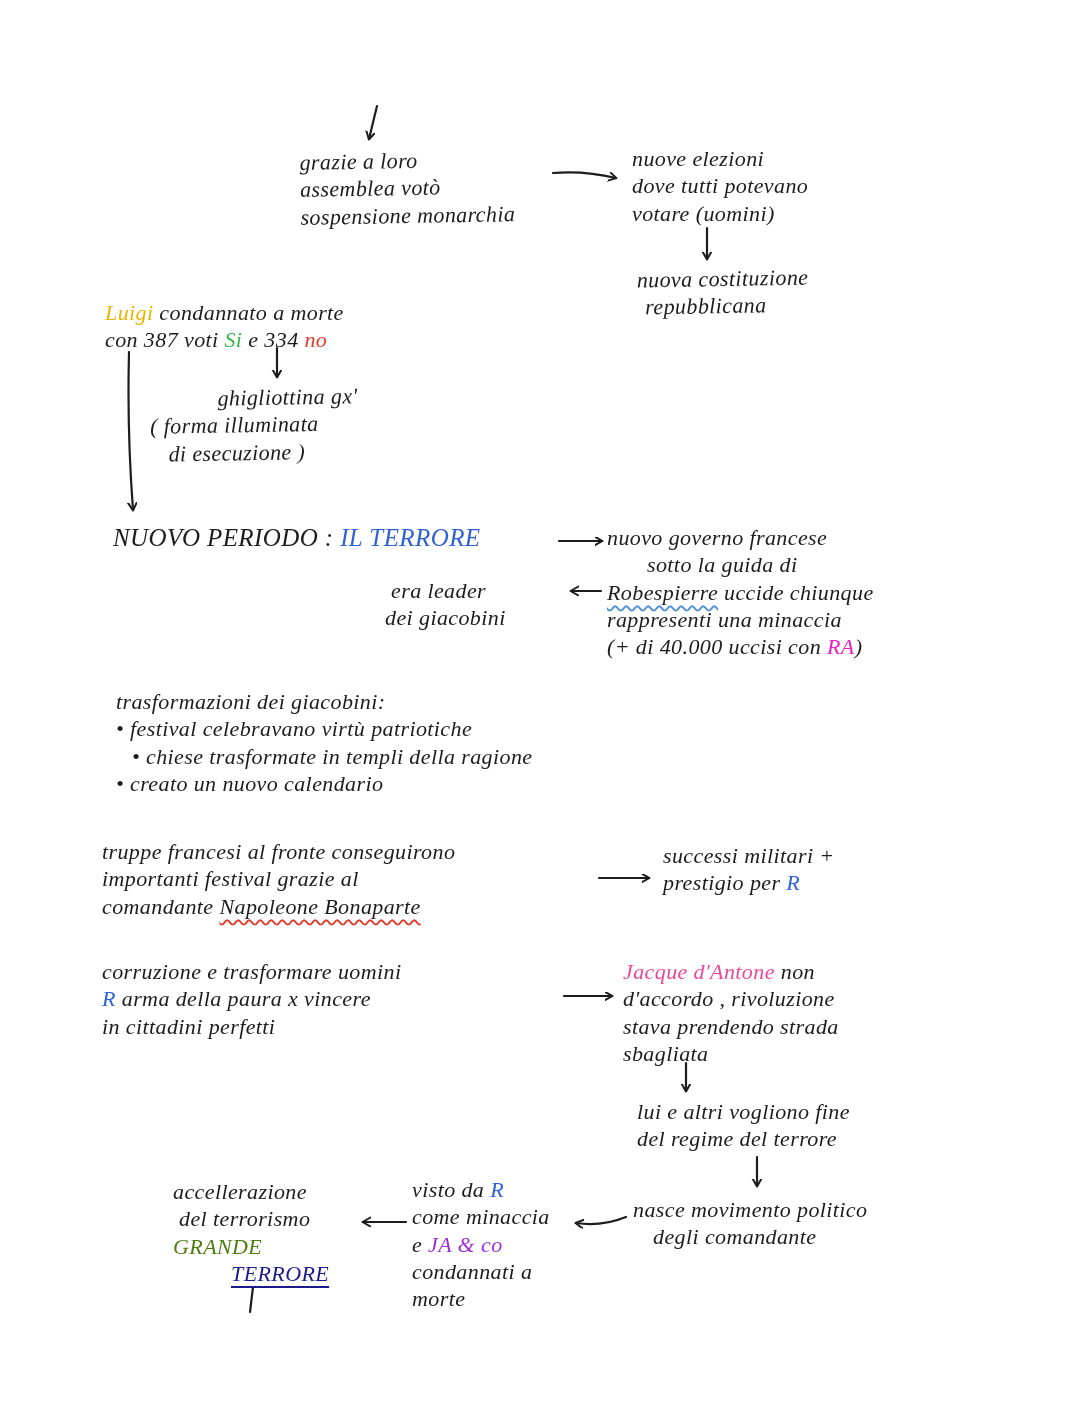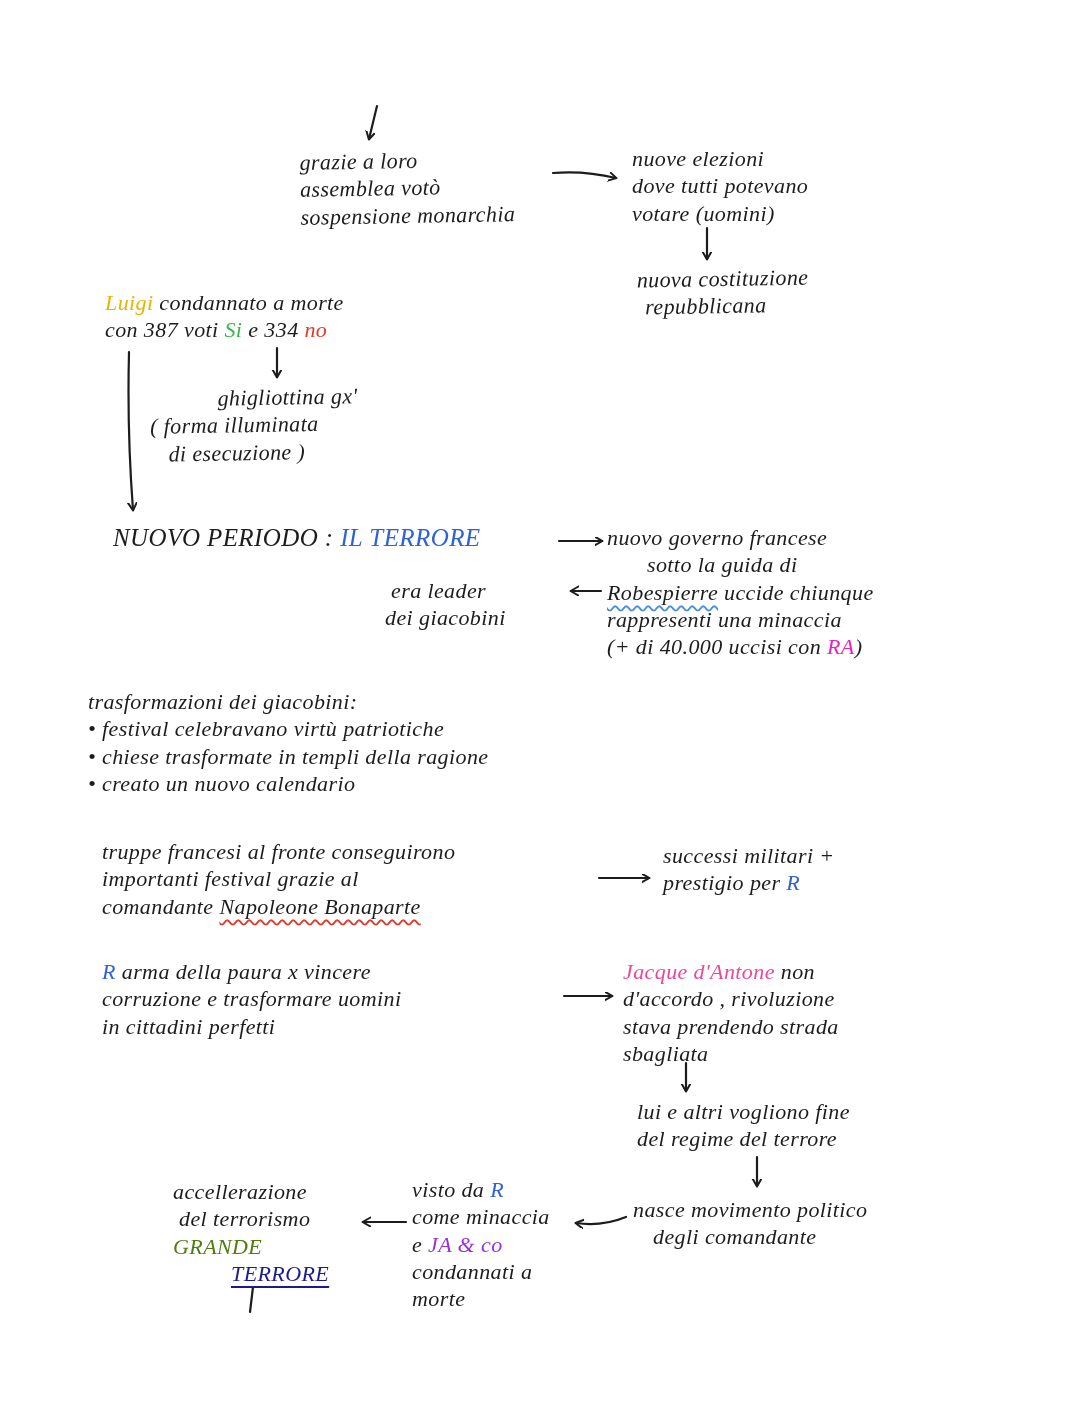--- a/index.html
+++ b/index.html
@@ -65,21 +65,21 @@
     </div>
     <div class="hw-block" style="left: 632px; top: 145px;">
       <div class="hw-line"><span>nuove elezioni</span></div>
       <div class="hw-line"><span>dove tutti potevano</span></div>
       <div class="hw-line"><span>votare (uomini)</span></div>
     </div>
     <div class="hw-block" style="left: 637px; top: 265px; transform: rotate(-1deg);">
       <div class="hw-line"><span>nuova costituzione</span></div>
       <div class="hw-line" style="margin-left: 8px;"><span>repubblicana</span></div>
     </div>
-    <div class="hw-block" style="left: 105px; top: 289px;">
+    <div class="hw-block" style="left: 105px; top: 299px;">
       <div class="hw-line"><span style="color: rgb(233, 180, 0);">Luigi</span><span> condannato a morte</span></div>
       <div class="hw-line"><span>con 387 voti </span><span style="color: rgb(51, 182, 74);">Si</span><span> e 334 </span><span style="color: rgb(224, 58, 40);">no</span></div>
     </div>
     <div class="hw-block" style="left: 150px; top: 384px; transform: rotate(-1deg);">
       <div class="hw-line" style="margin-left: 68px;"><span>ghigliottina gx'</span></div>
       <div class="hw-line"><span>( forma illuminata</span></div>
       <div class="hw-line" style="margin-left: 18px;"><span>di esecuzione )</span></div>
     </div>
     <div class="hw-block" style="left: 113px; top: 522px; font-size: 25px;">
       <div class="hw-line"><span>NUOVO PERIODO : </span><span style="color: rgb(47, 98, 214);">IL TERRORE</span></div>
@@ -88,38 +88,38 @@
       <div class="hw-line"><span>nuovo governo francese</span></div>
       <div class="hw-line" style="margin-left: 40px;"><span>sotto la guida di</span></div>
       <div class="hw-line"><span style="text-decoration: underline 2px wavy rgb(74, 143, 217); text-underline-offset: 5px;">Robespierre</span><span> uccide chiunque</span></div>
       <div class="hw-line"><span>rappresenti una minaccia</span></div>
       <div class="hw-line"><span>(+ di 40.000 uccisi con </span><span style="color: rgb(236, 31, 196);">RA</span><span>)</span></div>
     </div>
     <div class="hw-block" style="left: 385px; top: 577px;">
       <div class="hw-line" style="margin-left: 6px;"><span>era leader</span></div>
       <div class="hw-line"><span>dei giacobini</span></div>
     </div>
-    <div class="hw-block" style="left: 88px; top: 688px; font-style: italic;">
+    <div class="hw-block" style="left: 116px; top: 688px; font-style: italic;">
       <div class="hw-line"><span>trasformazioni dei giacobini:</span></div>
       <div class="hw-line"><span>• festival celebravano virtù patriotiche</span></div>
-      <div class="hw-line" style="margin-left: 0; text-align: center;"><span>• chiese trasformate in templi della ragione</span></div>
+      <div class="hw-line" style="margin-left: 16px; text-align: center;"><span>• chiese trasformate in templi della ragione</span></div>
       <div class="hw-line"><span>• creato un nuovo calendario</span></div>
     </div>
     <div class="hw-block" style="left: 102px; top: 838px;">
       <div class="hw-line"><span>truppe francesi al fronte conseguirono</span></div>
       <div class="hw-line"><span>importanti festival grazie al</span></div>
       <div class="hw-line"><span>comandante </span><span style="text-decoration: underline 2px wavy rgb(224, 58, 40); text-underline-offset: 5px;">Napoleone Bonaparte</span></div>
     </div>
     <div class="hw-block" style="left: 663px; top: 842px;">
       <div class="hw-line"><span>successi militari +</span></div>
       <div class="hw-line"><span>prestigio per </span><span style="color: rgb(47, 98, 214);">R</span></div>
     </div>
     <div class="hw-block" style="left: 102px; top: 958px;">
+      <div class="hw-line"><span>corruzione e trasformare uomini</span></div>
       <div class="hw-line"><span style="color: rgb(47, 98, 214);">R</span><span> arma della paura x vincere</span></div>
-      <div class="hw-line"><span>corruzione e trasformare uomini</span></div>
       <div class="hw-line"><span>in cittadini perfetti</span></div>
     </div>
     <div class="hw-block" style="left: 623px; top: 958px;">
       <div class="hw-line"><span style="color: #ec4899;">Jacque d'Antone</span><span> non</span></div>
       <div class="hw-line"><span>d'accordo , rivoluzione</span></div>
       <div class="hw-line"><span>stava prendendo strada</span></div>
       <div class="hw-line"><span>sbagliata</span></div>
     </div>
     <div class="hw-block" style="left: 637px; top: 1098px;">
       <div class="hw-line"><span>lui e altri vogliono fine</span></div>

